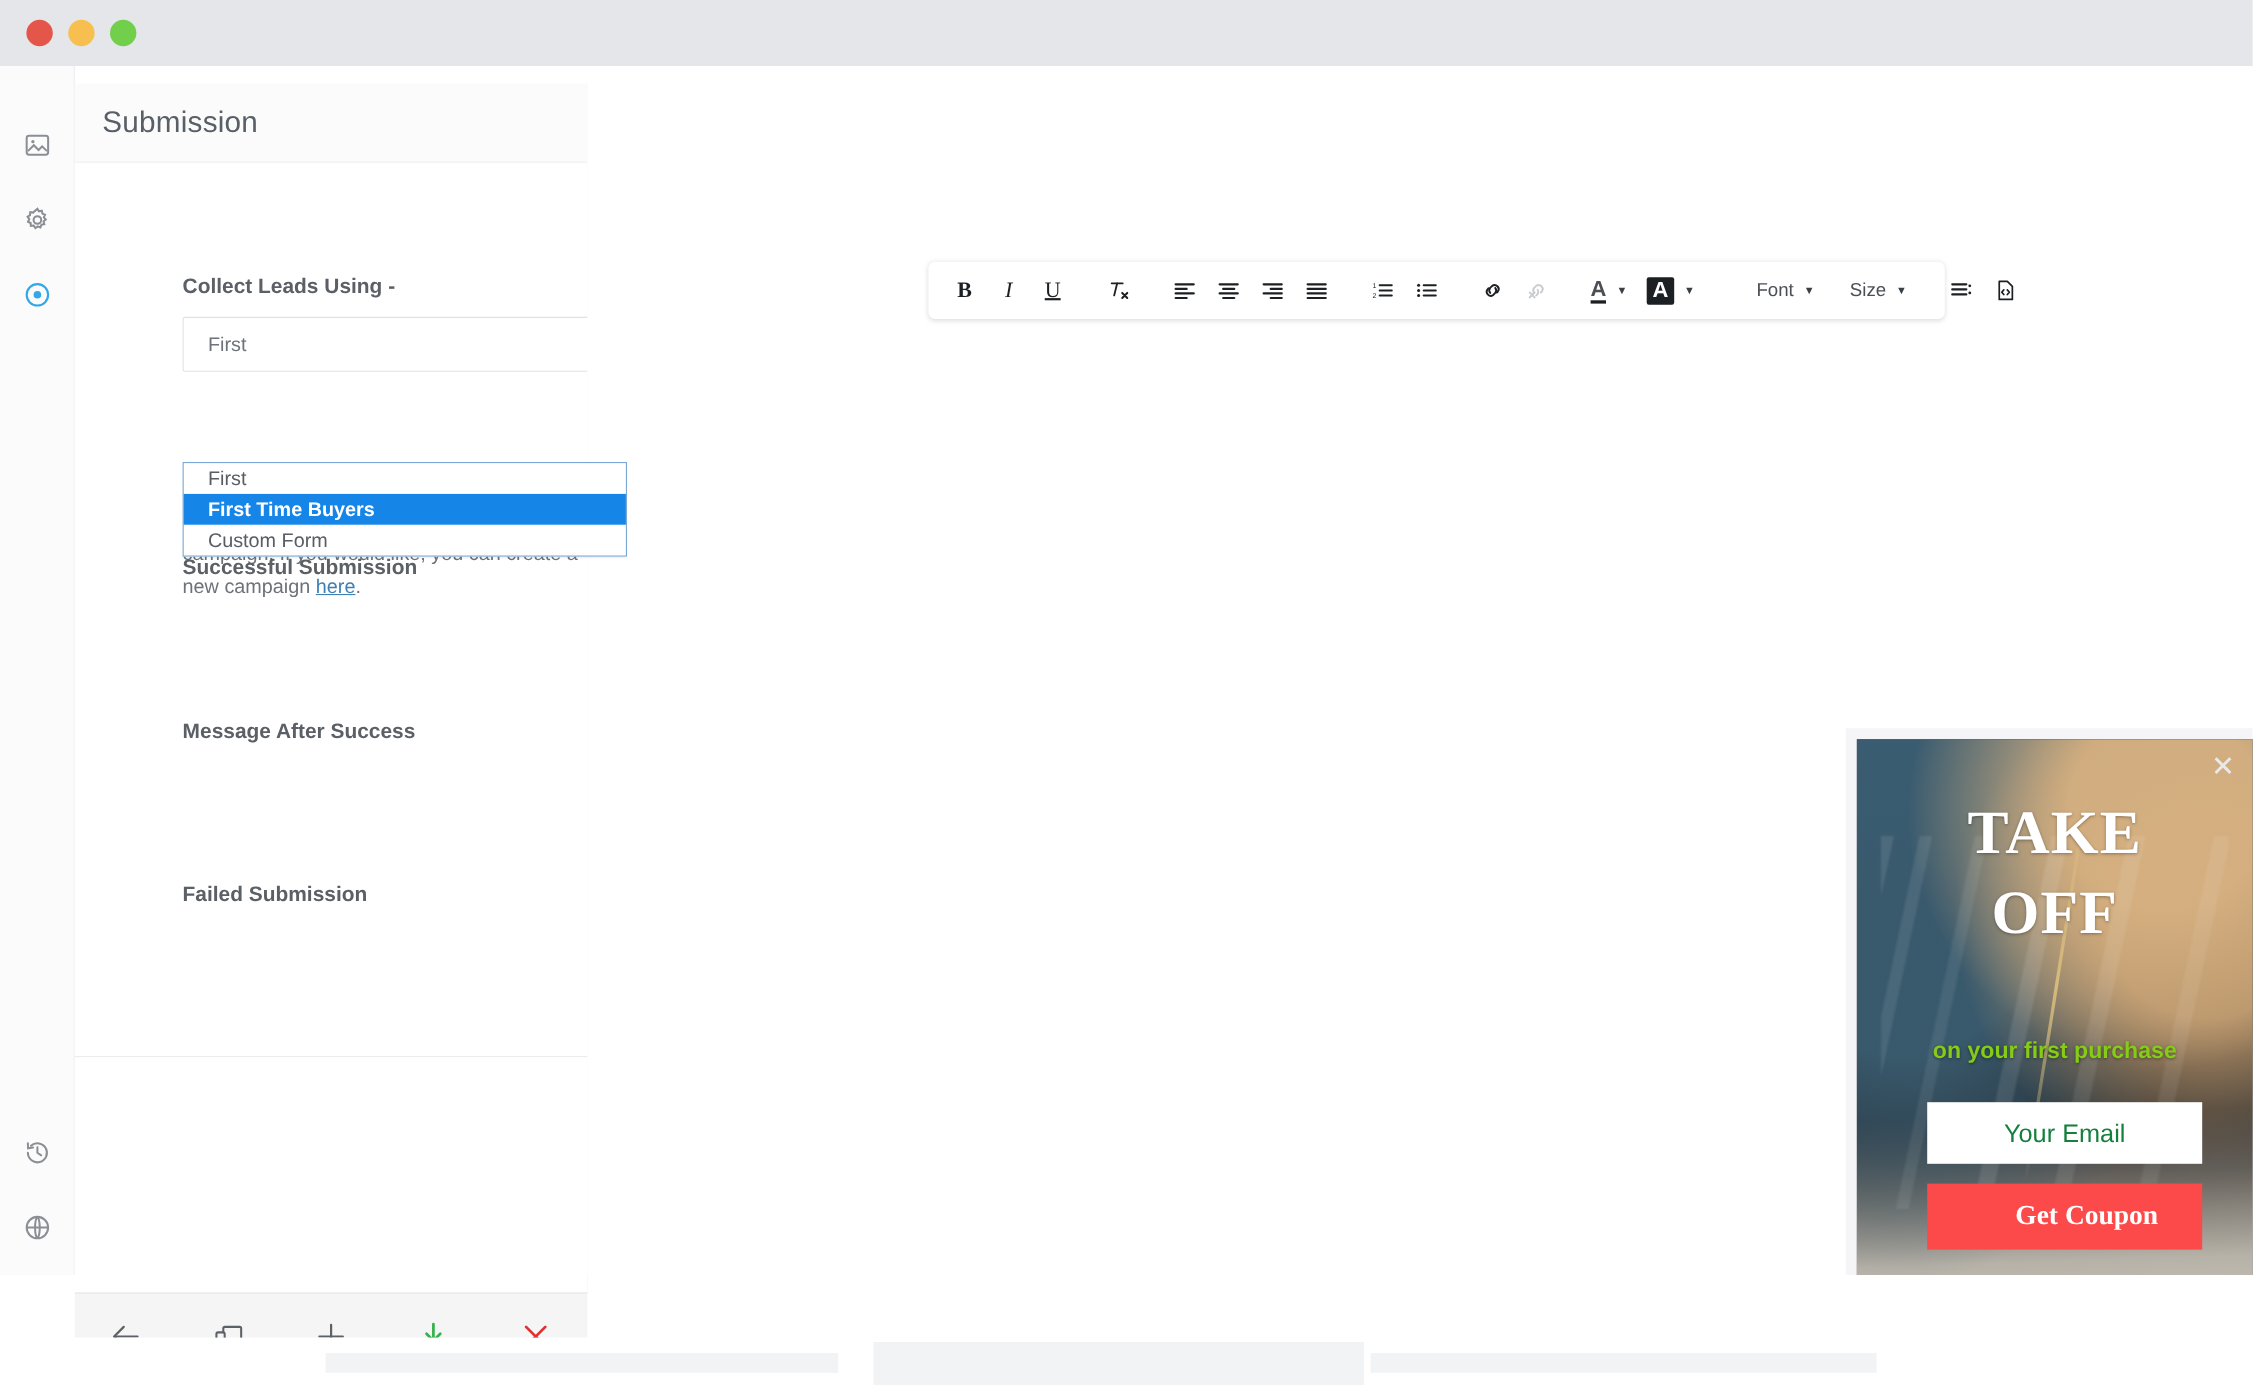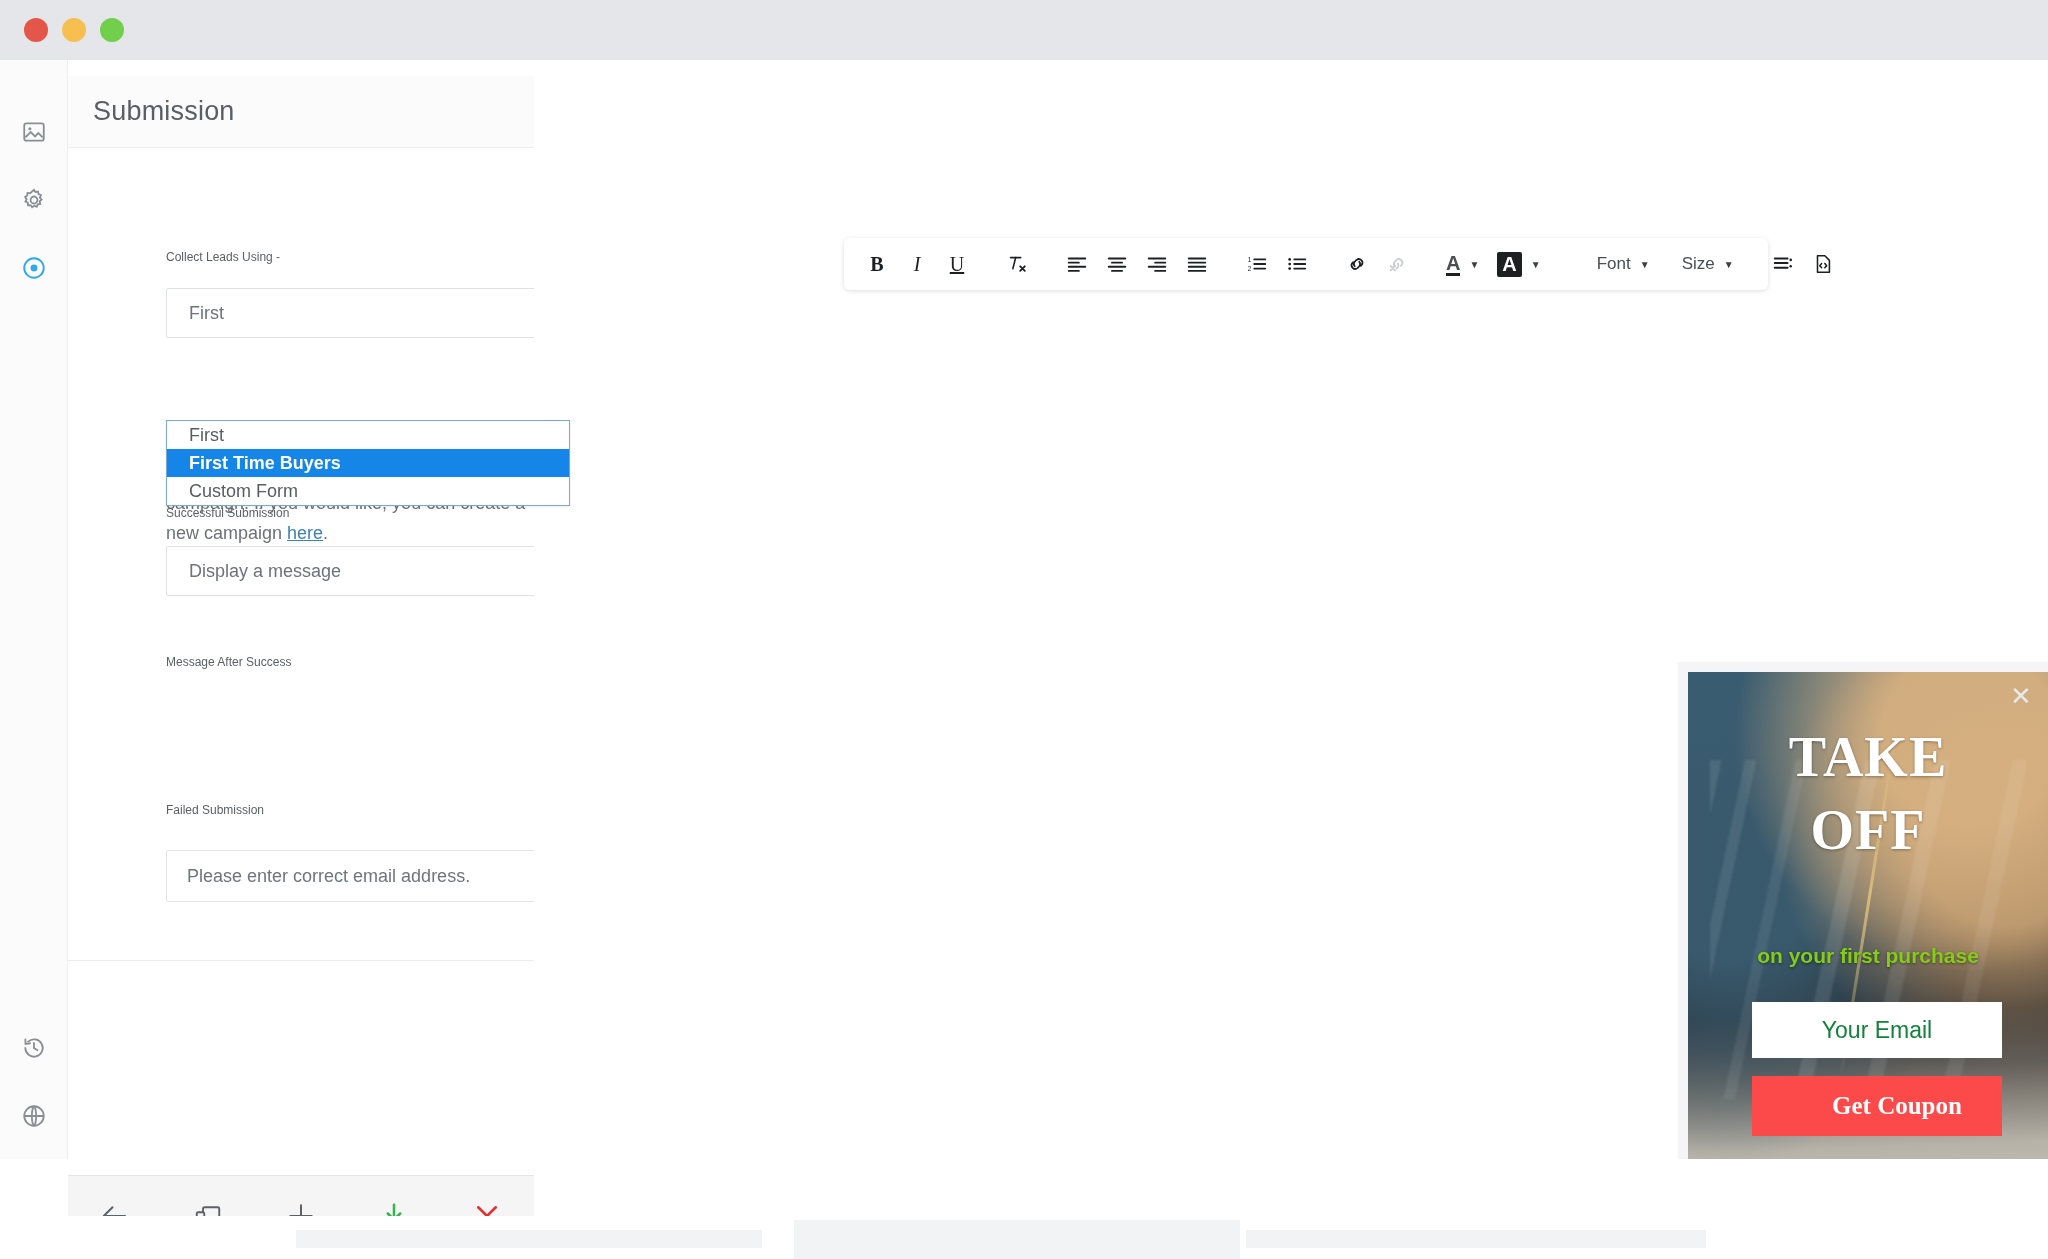--- a/index.html
+++ b/index.html
@@ -43,21 +43,21 @@
   .panel-header {
     position:absolute; left:0; top:0; width:466px; height:72px;
     background:#fbfbfb; border-bottom:1px solid #eceef0;
     display:flex; align-items:center; padding-left:25px;
   }
   .panel-title { font-size:27px; color:#595f66; font-weight:400; letter-spacing:.2px; }
 
   .panel-body { position:absolute; left:0; top:72px; width:466px; height:1027px; background:#fff; }
 
   .field-label {
-    position:absolute; font-size:12px; font-weight:normal; color:#5b6066;
+    position:absolute; font-size:19px; font-weight:bold; color:#5b6066;
   }
   .help-badge {
     position:absolute; width:22px; height:22px; border-radius:50%;
     background:#3c4145; color:#fff; font-size:15px; font-weight:bold;
     display:flex; align-items:center; justify-content:center; cursor:pointer;
     font-family:"Liberation Serif", serif;
   }
 
   .select-box {
     position:absolute; left:98px; width:404px; height:50px;
@@ -282,35 +282,28 @@
         <div class="opt">Custom Form</div>
       </div>
 
       <div class="helper-text" style="top:340px;">
         <span>campaign. If you would like, you can create a</span><br>
         <span>new campaign </span><a href="#">here</a><span>.</span>
       </div>
 
       <div class="field-label" style="left:98px; top:358px;">Successful Submission</div>
 
-      <div class="select-box" style="top:398px;">
-        <span>Display a message</span>
-        <span class="caret">▼</span>
-      </div>
 
       <div class="field-label" style="left:98px; top:507px;">Message After Success</div>
       <div class="help-badge" style="left:478px; top:505px;">?</div>
 
 
       <div class="field-label" style="left:98px; top:655px;">Failed Submission</div>
       <div class="help-badge" style="left:478px; top:653px;">?</div>
 
-      <div class="text-input" style="top:702px;">
-        <span>Please enter correct email address.</span>
-      </div>
 
       <div class="panel-divider" style="top:812px;"></div>
     </div>
   </div>
 
   <div class="bottombar">
 
     <div class="bbtn">
       <span>
         <svg width="30" height="30" viewBox="0 0 24 24" fill="none" stroke="currentColor" stroke-width="1.6" stroke-linecap="round" stroke-linejoin="round">

